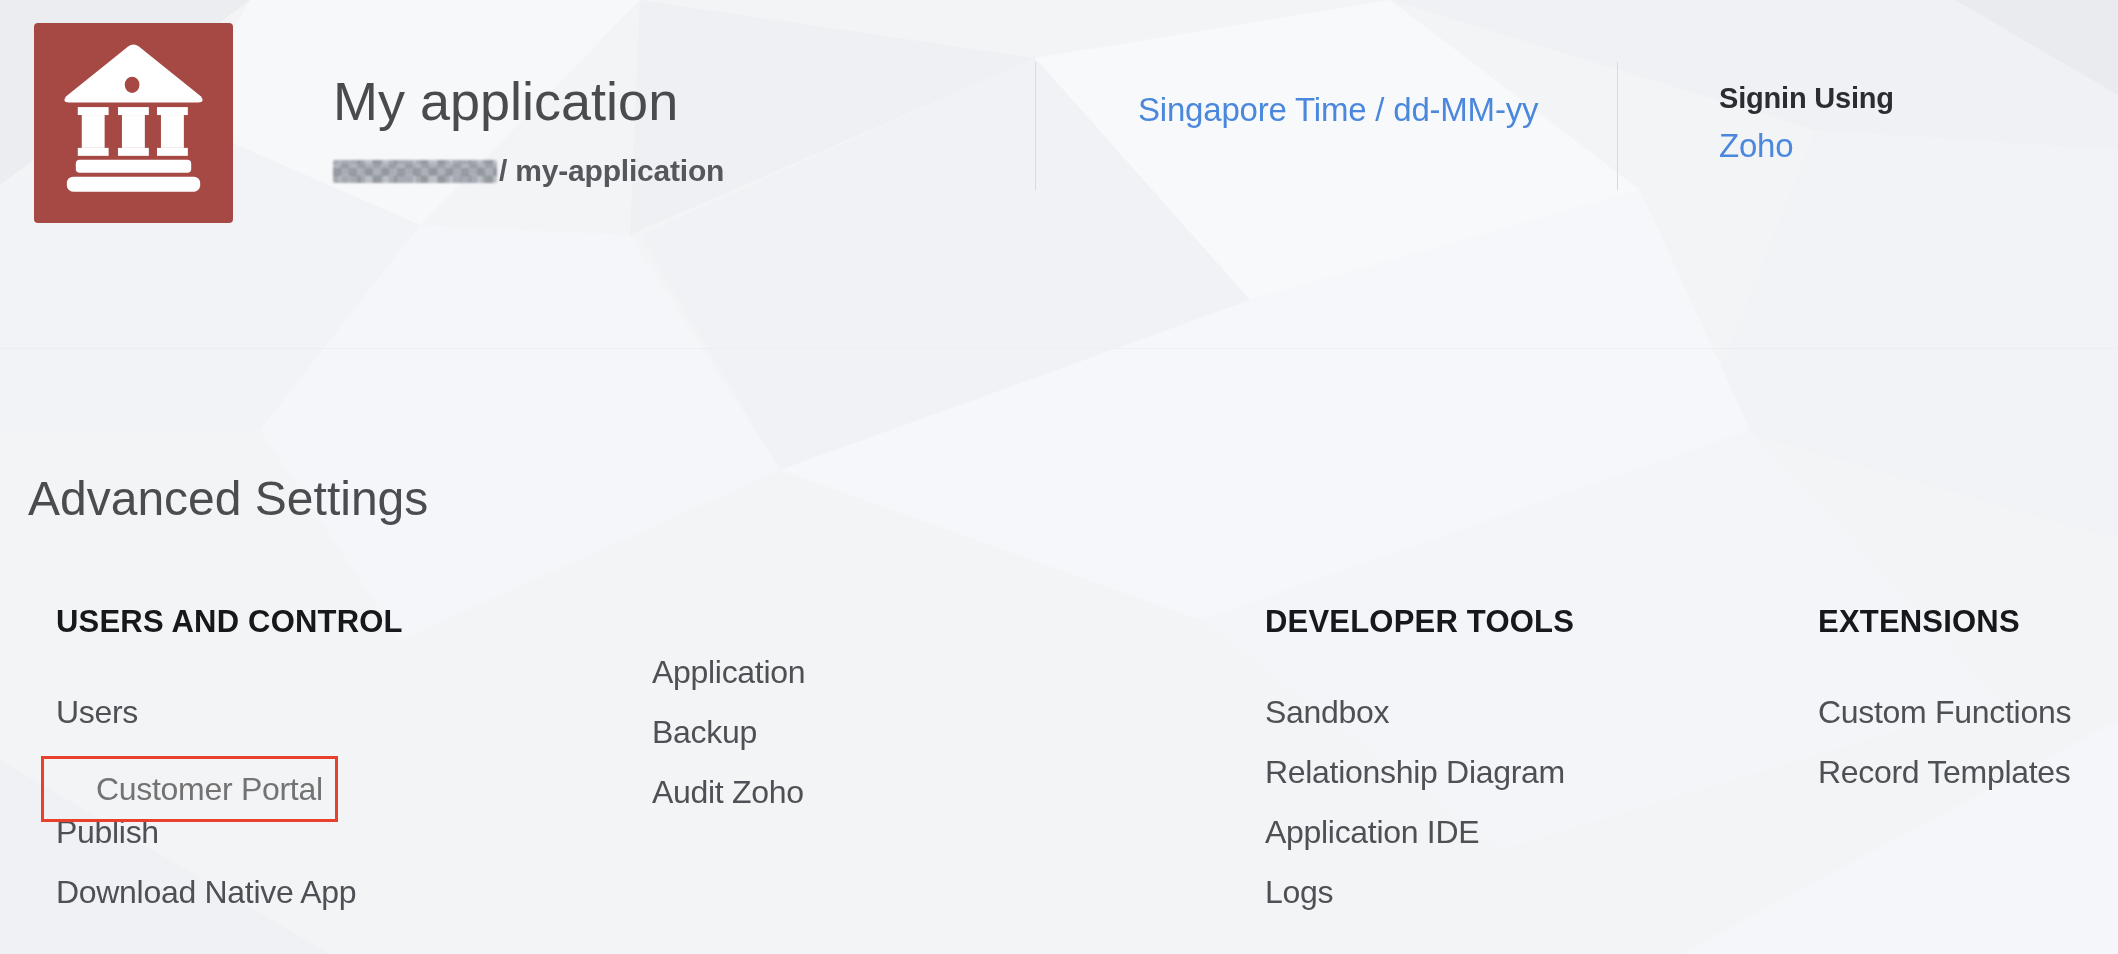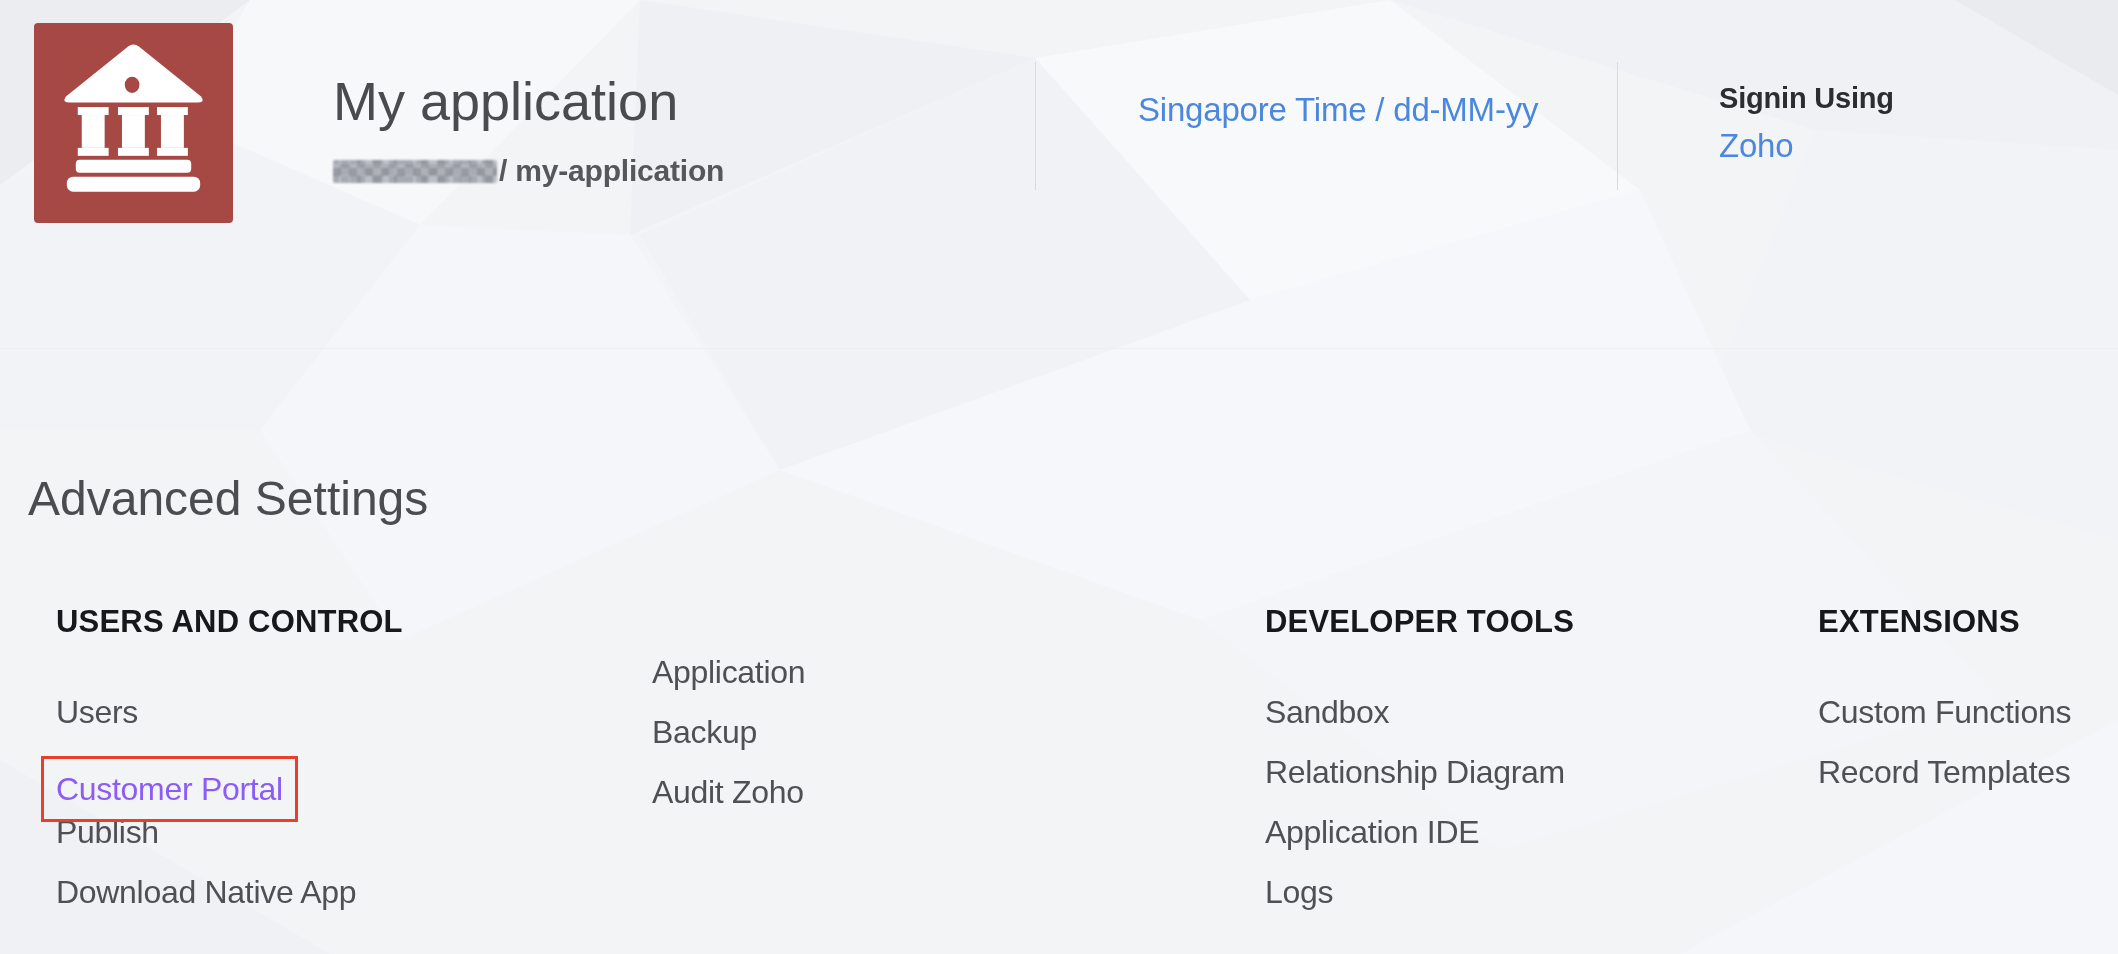--- a/index.html
+++ b/index.html
@@ -63,21 +63,21 @@
   .col h3{
     margin:4px 0 0 0;font-size:31px;line-height:36px;font-weight:700;color:#17181b;
     letter-spacing:0.2px;white-space:nowrap;
   }
   .items{margin-top:54px;}
   .row{height:60px;display:flex;align-items:flex-start;}
   .settings-link{
     font-size:32px;color:#4e5055;text-decoration:none;letter-spacing:-0.3px;
     white-space:nowrap;cursor:pointer;
   }
-  .link-blue{color:#8b5cf6;}
+  .link-blue{color:#737373;margin-left:40px;}
   .hl{
     display:inline-flex;align-items:center;height:66px;box-sizing:border-box;
     border:3px solid #e8402a;padding:0 12px;margin-left:-15px;position:relative;top:2px;
     background:transparent;
   }
 </style>
 </head>
 <body>
 
 <svg class="bg" width="2118" height="954" viewBox="0 0 2118 954">

